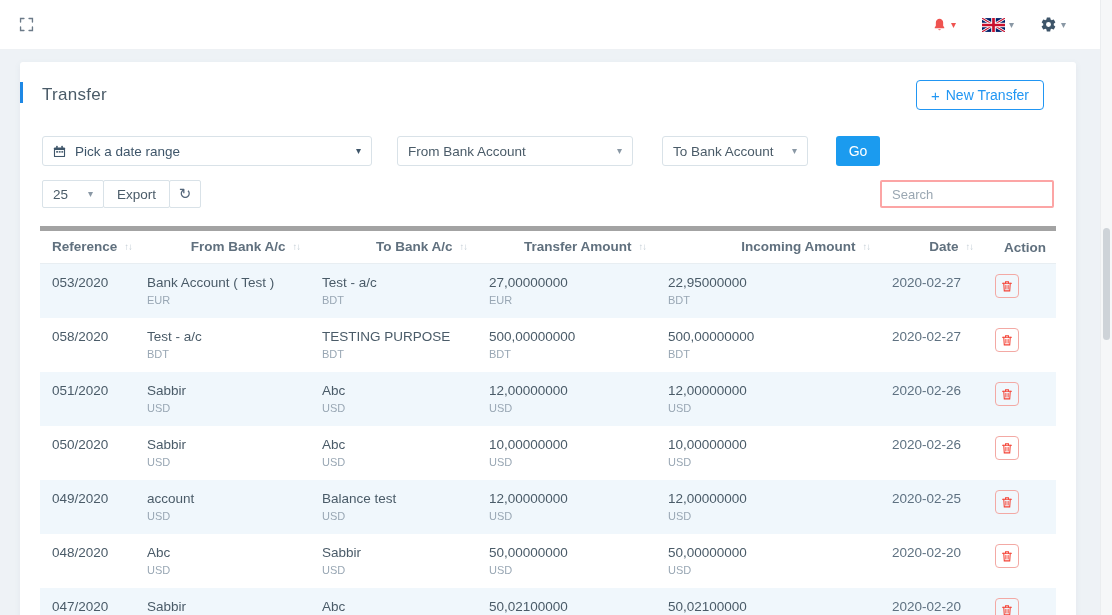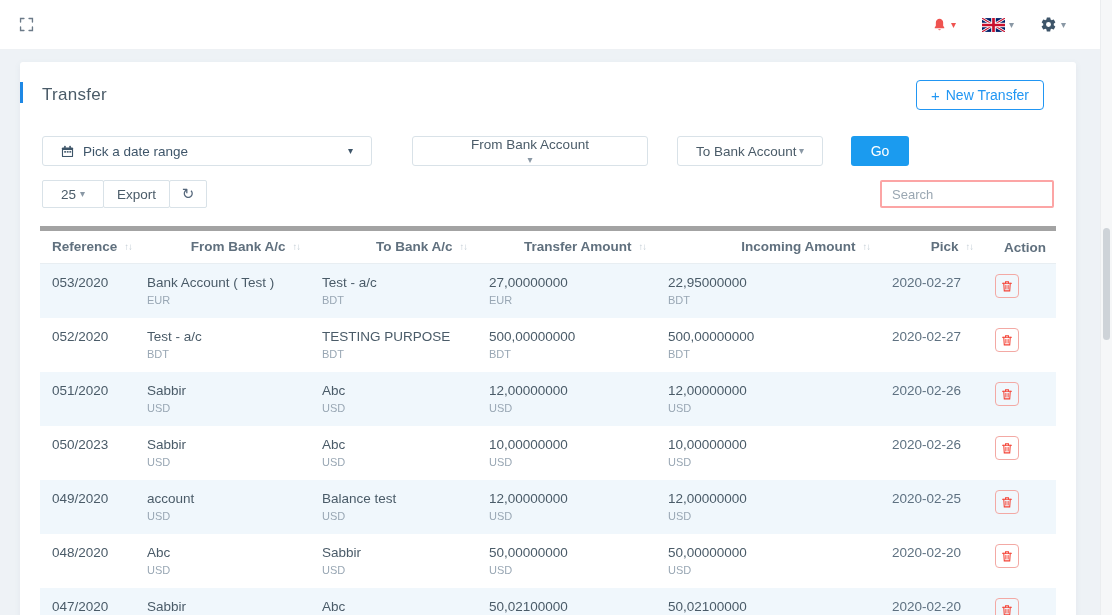--- a/index.html
+++ b/index.html
@@ -40,28 +40,28 @@
     display: flex; align-items: center; gap: 6px; cursor: pointer;
     font-family: "Liberation Sans", sans-serif;
   }
   .plus-glyph { font-size: 15px; line-height: 1; }
 
   
   .filter-row { display: flex; align-items: center; padding: 0 22px; }
   .control {
     height: 30px; border: 1px solid #d9e2e8; border-radius: 3px; background: #fff;
     display: flex; align-items: center; font-size: 13.5px; color: #4a5b68;
-    padding: 0 18px; cursor: pointer;
+    padding: 0 10px; cursor: pointer;
   }
   .date-range { width: 330px; }
   .date-range .dr-text { margin-left: 9px; flex: 1; color: #3e5569; }
-  .select-from { width: 236px; margin-left: 40px; justify-content: space-between; flex-direction: column; }
+  .select-from { width: 236px; margin-left: 25px; justify-content: space-between; }
   .select-to   { width: 146px; margin-left: 29px; justify-content: space-between; }
   .go-btn {
-    margin-left: 28px; width: 58px; height: 30px; background: #1b9bef; color: #fff;
+    margin-left: 28px; width: 44px; height: 30px; background: #1b9bef; color: #fff;
     border: none; border-radius: 3px; font-size: 14px; cursor: pointer;
     font-family: "Liberation Sans", sans-serif;
   }
 
   
   .toolbar-row { display: flex; align-items: center; margin-top: 14px; padding: 0 22px; }
   .group { display: flex; justify-content: flex-end; }
   .group .control { height: 28px; border-radius: 2px; }
   .pagesize { width: 62px; justify-content: space-between; }
   .export-btn { margin-left: -1px; padding: 0 13px; }
@@ -207,21 +207,21 @@
           <col style="width:103px">
           <col style="width:73px">
       </colgroup>
       <thead>
         <tr>
             <th><span>Reference</span><span class="sort">↑↓</span></th>
             <th><span>From Bank A/c</span><span class="sort">↑↓</span></th>
             <th><span>To Bank A/c</span><span class="sort">↑↓</span></th>
             <th><span>Transfer Amount</span><span class="sort">↑↓</span></th>
             <th><span>Incoming Amount</span><span class="sort">↑↓</span></th>
-            <th><span>Pick</span><span class="sort">↑↓</span></th>
+            <th><span>Date</span><span class="sort">↑↓</span></th>
             <th><span>Action</span></th>
           </tr>
       </thead>
       <tbody>
   <tr>
     <td>
               <span class="main">053/2020</span>
             </td>
     <td class="from-cell">
       <span class="main">Bank Account ( Test )</span>
@@ -249,21 +249,21 @@
           <path d="M5.3 3.6V2h3.4v1.6"></path>
           <path d="M3.2 3.6l.6 9h6.4l.6-9"></path>
           <path d="M5.7 6.2v4.2M8.3 6.2v4.2"></path>
         </svg>
       </button>
     </td>
   </tr>
 
   <tr>
     <td>
-              <span class="main">052/2020</span>
+              <span class="main">058/2020</span>
             </td>
     <td class="from-cell">
       <span class="main">Test - a/c</span>
               <span class="sub">BDT</span>
     </td>
     <td>
       <span class="main">TESTING PURPOSE</span>
               <span class="sub">BDT</span>
     </td>
     <td>
@@ -319,21 +319,21 @@
           <path d="M5.3 3.6V2h3.4v1.6"></path>
           <path d="M3.2 3.6l.6 9h6.4l.6-9"></path>
           <path d="M5.7 6.2v4.2M8.3 6.2v4.2"></path>
         </svg>
       </button>
     </td>
   </tr>
 
   <tr>
     <td>
-              <span class="main">050/2023</span>
+              <span class="main">050/2020</span>
             </td>
     <td class="from-cell">
       <span class="main">Sabbir</span>
               <span class="sub">USD</span>
     </td>
     <td>
       <span class="main">Abc</span>
               <span class="sub">USD</span>
     </td>
     <td>

